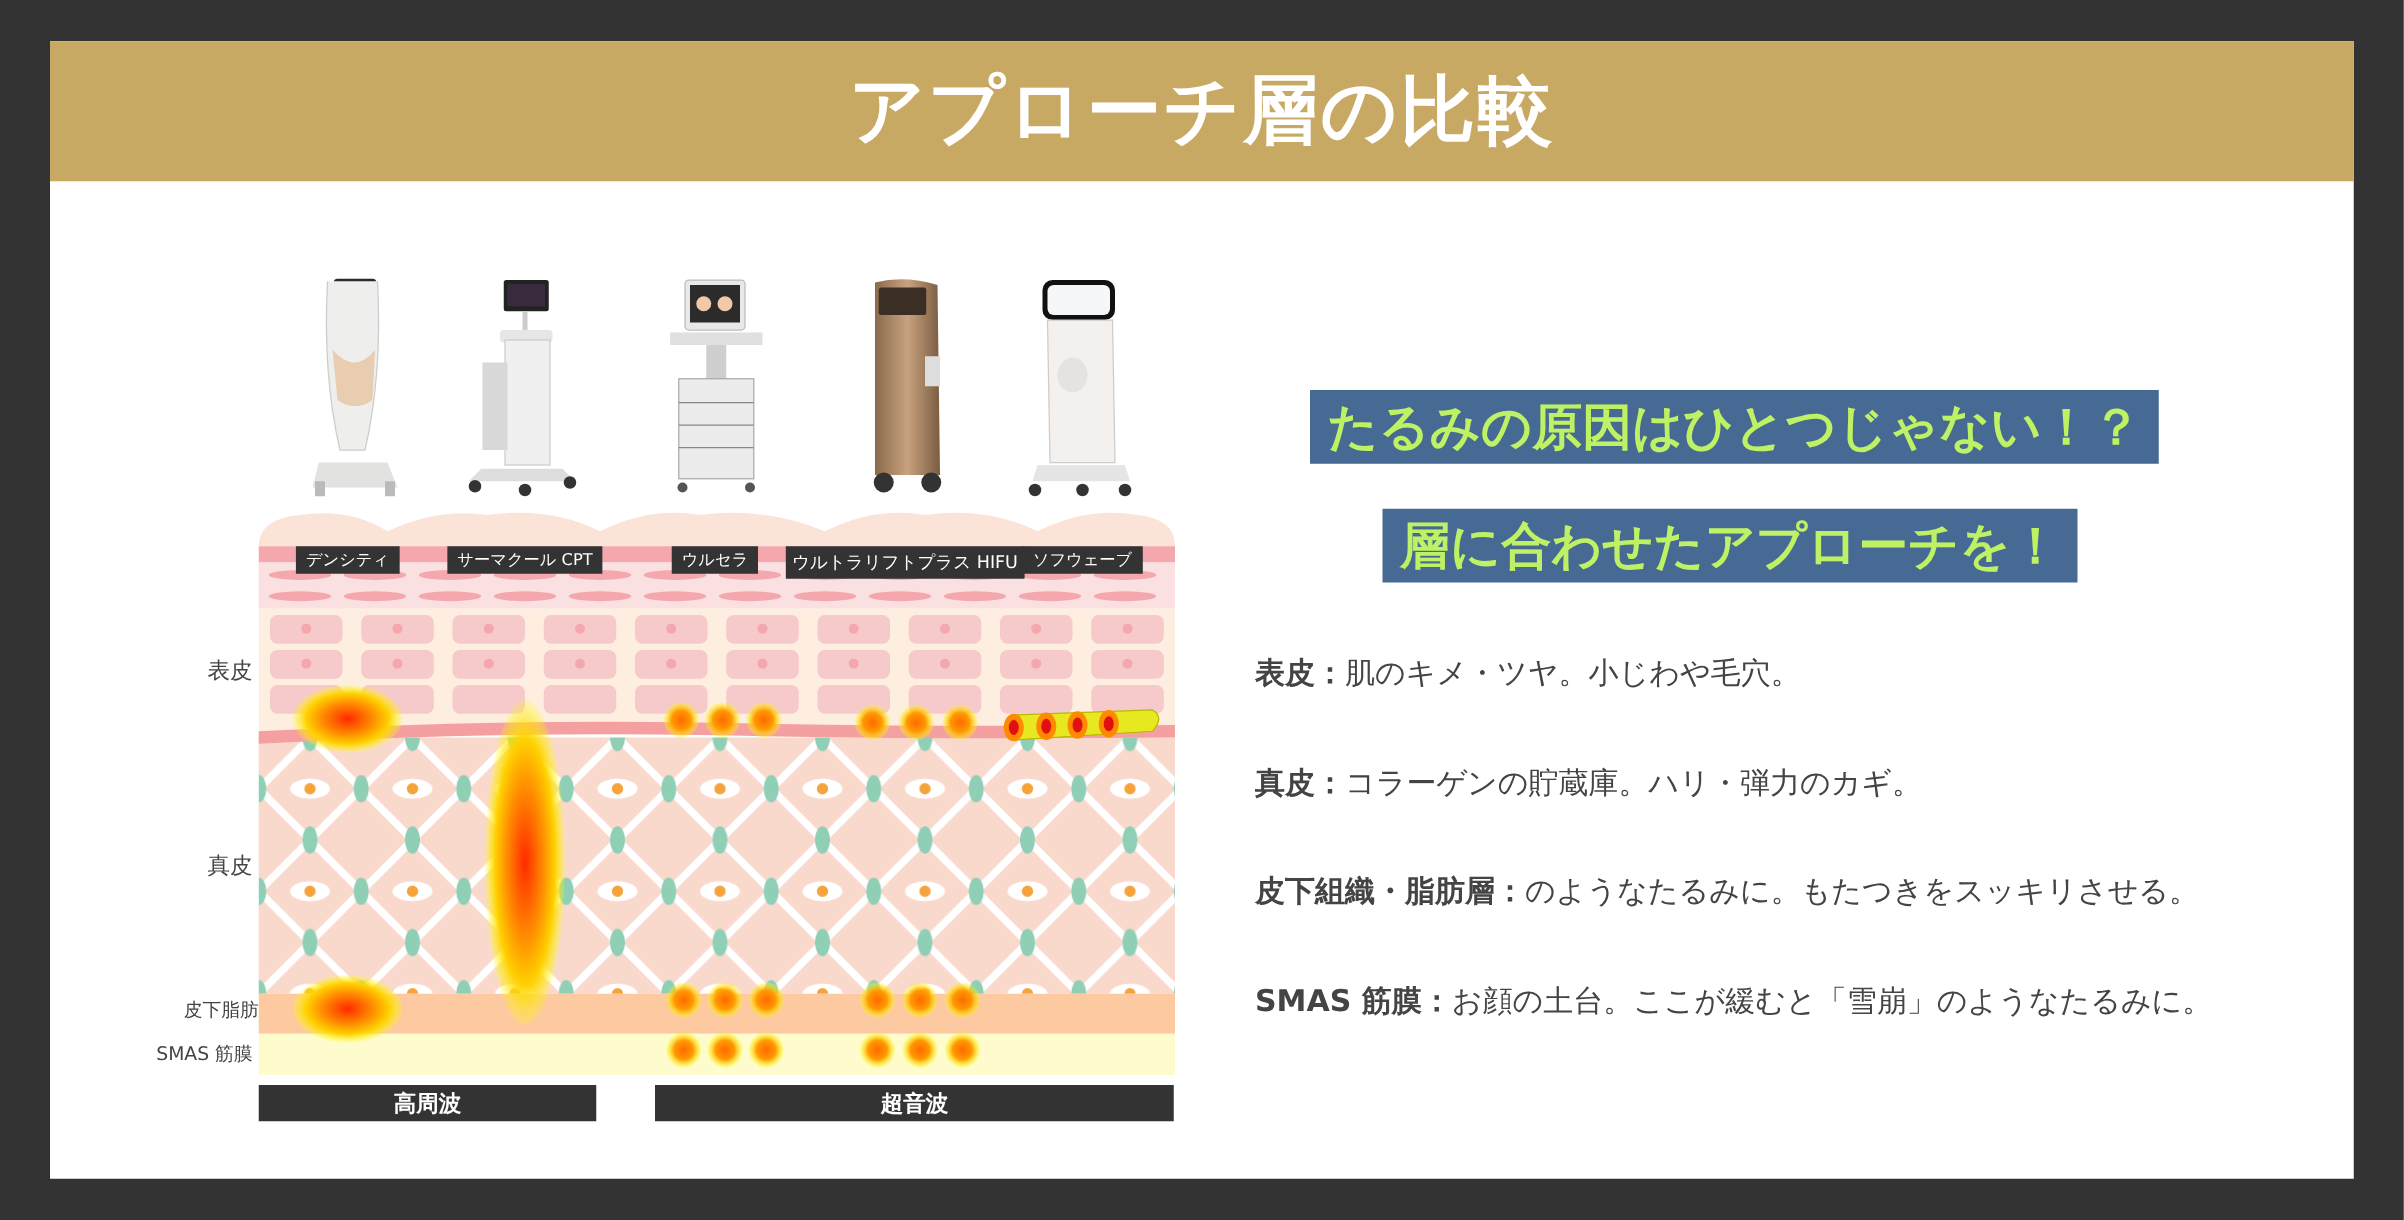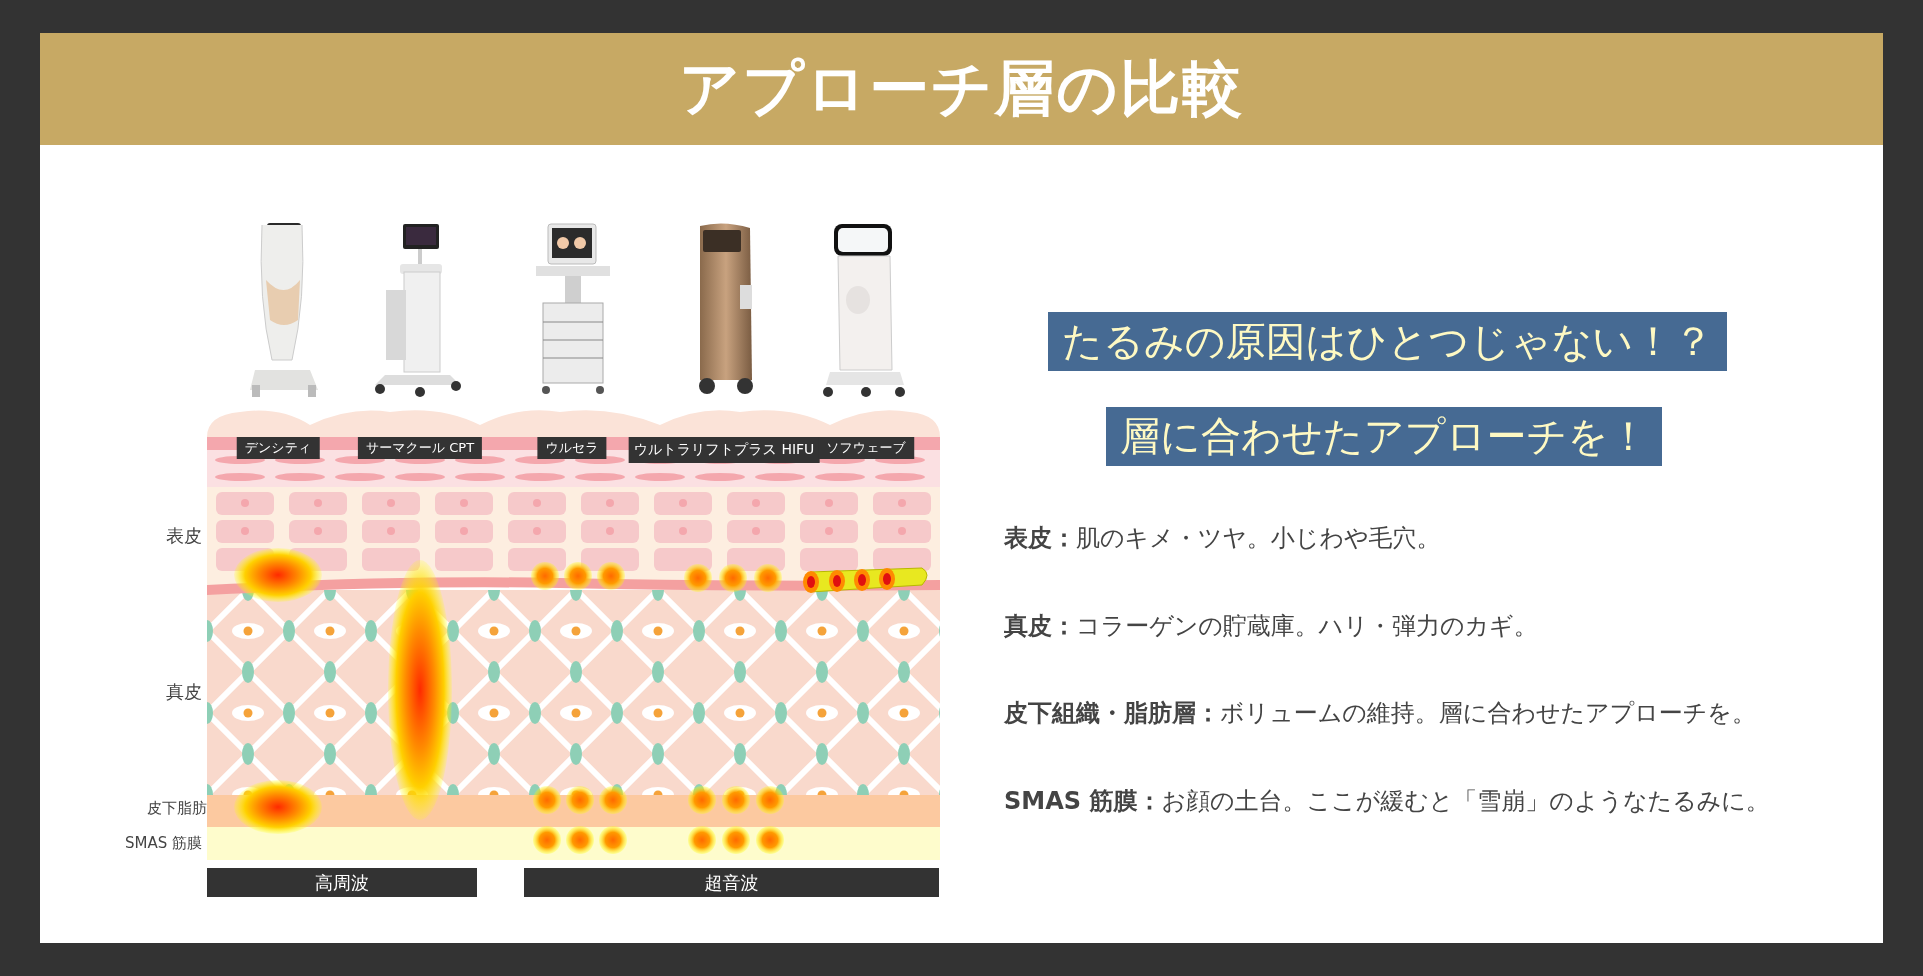--- a/index.html
+++ b/index.html
@@ -4,22 +4,22 @@
 <style>
   html,body{margin:0;padding:0;}
   body{width:1923px;height:976px;background:#333333;position:relative;overflow:hidden;font-family:"DejaVu Sans","Liberation Sans",sans-serif;}
   .panel{position:absolute;left:40px;top:33px;width:1843px;height:910px;background:#ffffff;}
   .header{position:absolute;left:0;top:0;width:1843px;height:112px;background:#c7a964;display:flex;align-items:center;justify-content:center;}
   .header h1{margin:0;color:#ffffff;font-size:60px;font-weight:bold;letter-spacing:2px;}
   .layer-label{position:absolute;color:#444;font-size:18px;text-align:right;width:110px;}
   .layer-label.small{font-size:15px;}
   .device-name{position:absolute;background:#333333;color:#fff;font-size:13px;padding:2px 8px;white-space:nowrap;top:402px;transform:translateX(-50%);margin-top:35px;}
   .device-name.tiny{font-size:14px;padding:4px 5px;}
-  .tech-bar{position:absolute;top:868px;height:29px;background:#333333;color:#fff;font-size:18px;display:flex;align-items:center;justify-content:center;}
-  .callout{position:absolute;background:#466a93;color:#fef9c3;font-weight:normal;font-size:40px;padding:2px 14px;white-space:nowrap;}
+  .tech-bar{position:absolute;top:868px;height:29px;background:#333333;color:#fff;font-size:18px;display:flex;align-items:center;justify-content:center;font-weight:bold;}
+  .callout{position:absolute;background:#466a93;color:#bef264;font-weight:bold;font-size:40px;padding:2px 14px;white-space:nowrap;}
   .desc{position:absolute;left:1004px;font-size:24px;color:#444;white-space:nowrap;text-align:center;}
   .desc b{color:#444;font-weight:bold;}
 </style>
 </head>
 <body>
 
 <div class="panel">
   <div class="header">
     <h1>アプローチ層の比較</h1>
   </div>
@@ -259,14 +259,14 @@
 <div class="layer-label small" style="left:92px;top:834px">SMAS 筋膜</div>
 
 <div class="tech-bar" style="left:207px;width:270px">高周波</div>
 <div class="tech-bar" style="left:524px;width:415px">超音波</div>
 
 <div class="callout" style="left:1048px;top:312px">たるみの原因はひとつじゃない！？</div>
 <div class="callout" style="left:1106px;top:407px">層に合わせたアプローチを！</div>
 
 <div class="desc" style="top:522px"><b>表皮：</b><span>肌のキメ・ツヤ。小じわや毛穴。</span></div>
 <div class="desc" style="top:610px"><b>真皮：</b><span>コラーゲンの貯蔵庫。ハリ・弾力のカギ。</span></div>
-<div class="desc" style="top:697px"><b>皮下組織・脂肪層：</b><span>ボリュームの維持。層に合わせたアプローチを。</span></div>
+<div class="desc" style="top:697px"><b>皮下組織・脂肪層：</b><span>のようなたるみに。もたつきをスッキリさせる。</span></div>
 <div class="desc" style="top:785px"><b>SMAS 筋膜：</b><span>お顔の土台。ここが緩むと「雪崩」のようなたるみに。</span></div>
 
 </body></html>

